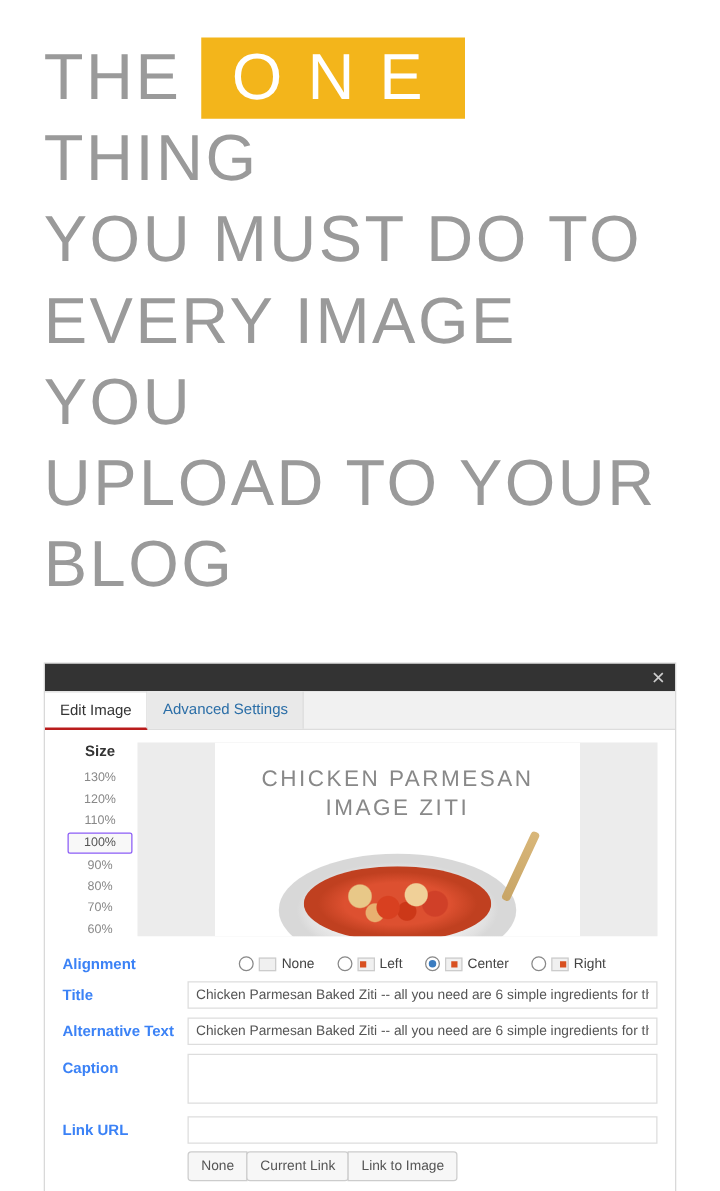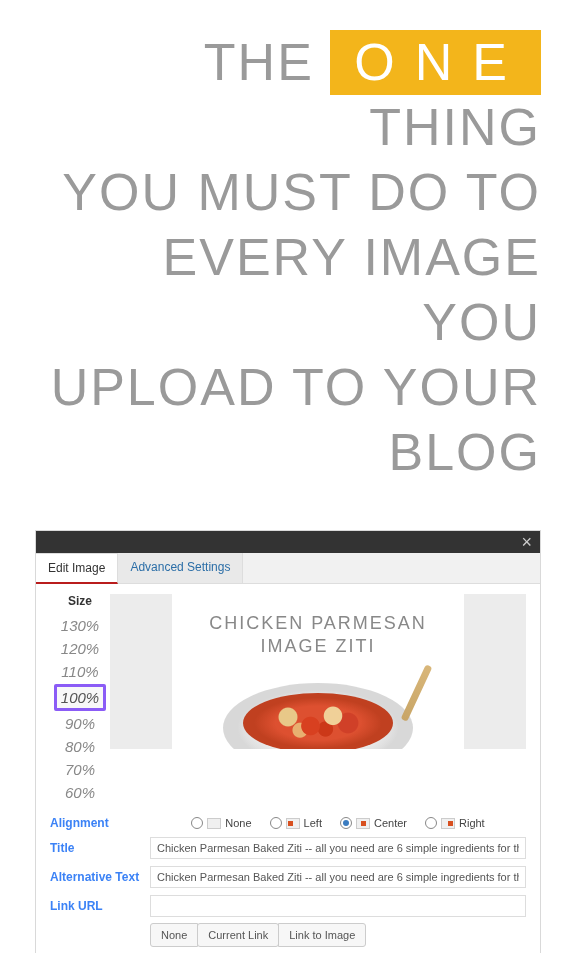--- a/index.html
+++ b/index.html
@@ -8,21 +8,21 @@
       background: #ffffff;
       width: 576px;
       height: 953px;
       margin: 0 auto;
       display: flex;
       flex-direction: column;
       align-items: center;
       padding: 30px 35px 10px;
     }
     .headline {
-      text-align: right;
+      text-align: left;
       font-family: "Arial Narrow", "Helvetica Neue", sans-serif;
       font-stretch: condensed;
       font-weight: 300;
       color: #9a9a9a;
       letter-spacing: 2px;
       font-size: 52px;
       line-height: 1.25;
       margin-bottom: 45px;
     }
     .headline .highlight {
@@ -82,28 +82,27 @@
       width: 60px;
       text-align: center;
     }
     .size-col .size-label {
       font-size: 12px;
       font-weight: bold;
       color: #333;
       margin-bottom: 6px;
     }
     .size-opt {
-      font-size: 15px;
+      font-size: 10px;
       color: #888;
       padding: 3px 0;
       cursor: pointer;
-      font-style: italic;
     }
     .size-opt.selected {
-      border: 3px solid #8b5cf6;
+      border: 1px solid #8b5cf6;
       background: #f8f8f8;
       color: #555;
       border-radius: 2px;
       margin: 1px 4px;
       padding: 2px 0;
     }
     .preview-box {
       flex: 1;
       background: #ececec;
       height: 155px;
@@ -349,20 +348,26 @@
       </div>
     </div>
 
     <div class="form-row">
       <div class="form-label">Alternative Text</div>
       <div class="form-field">
         <input class="text-input" value="Chicken Parmesan Baked Ziti -- all you need are 6 simple ingredients for this comfortin" style="">
       </div>
     </div>
 
+    <div class="form-row" style="align-items:flex-start;">
+      <div class="form-label" style="padding-top:4px;">Caption</div>
+      <div class="form-field">
+        <textarea class="text-input textarea" style=""></textarea>
+      </div>
+    </div>
 
     <div class="form-row" style="align-items:flex-start;">
       <div class="form-label" style="padding-top:4px;">Link URL</div>
       <div class="form-field">
         <input class="text-input" value="" style="">
         <div style="height:6px;"></div>
         <div class="btn-group">
           <button class="btn">None</button>
           <button class="btn">Current Link</button>
           <button class="btn">Link to Image</button>

